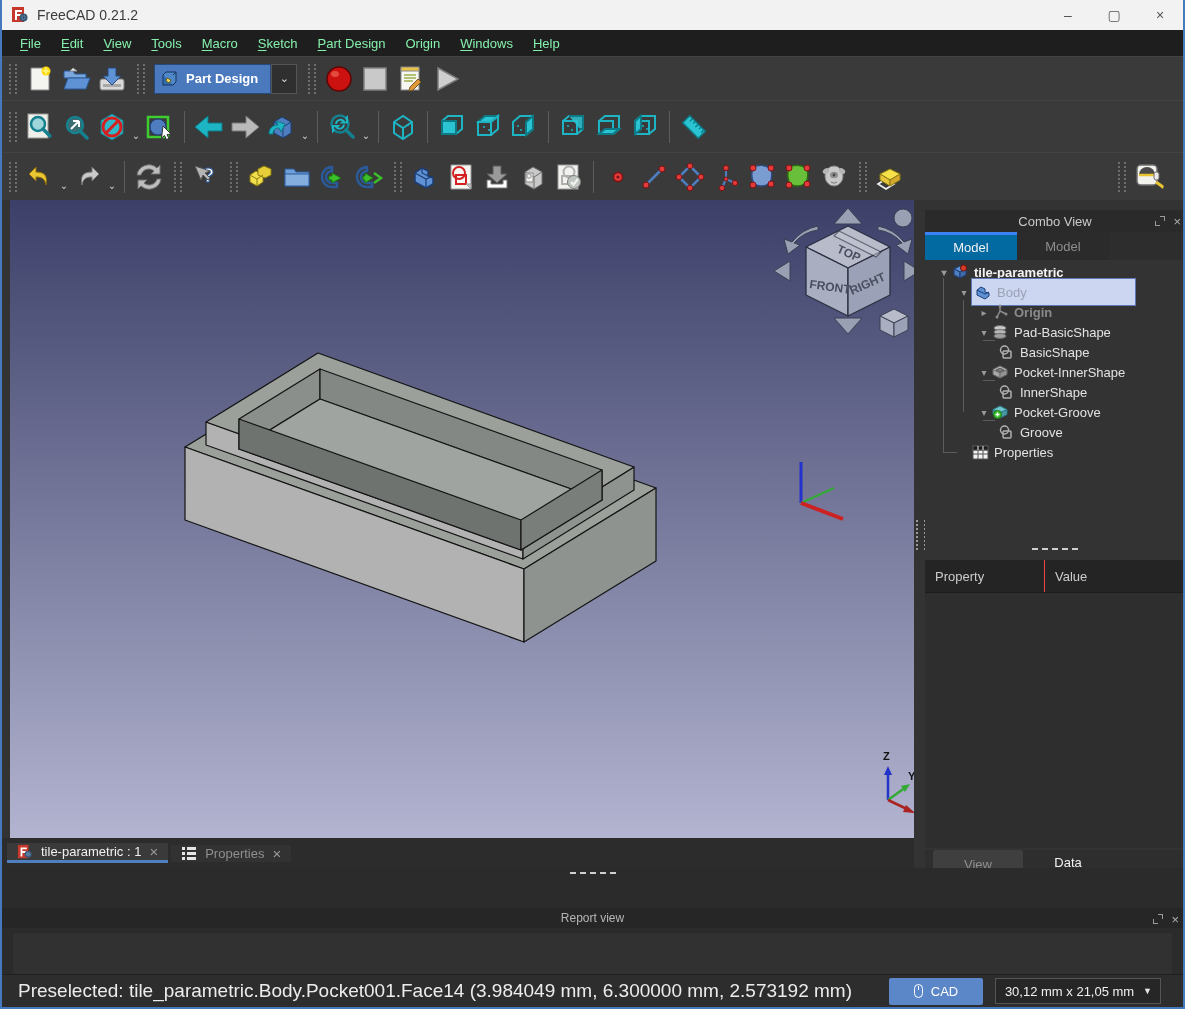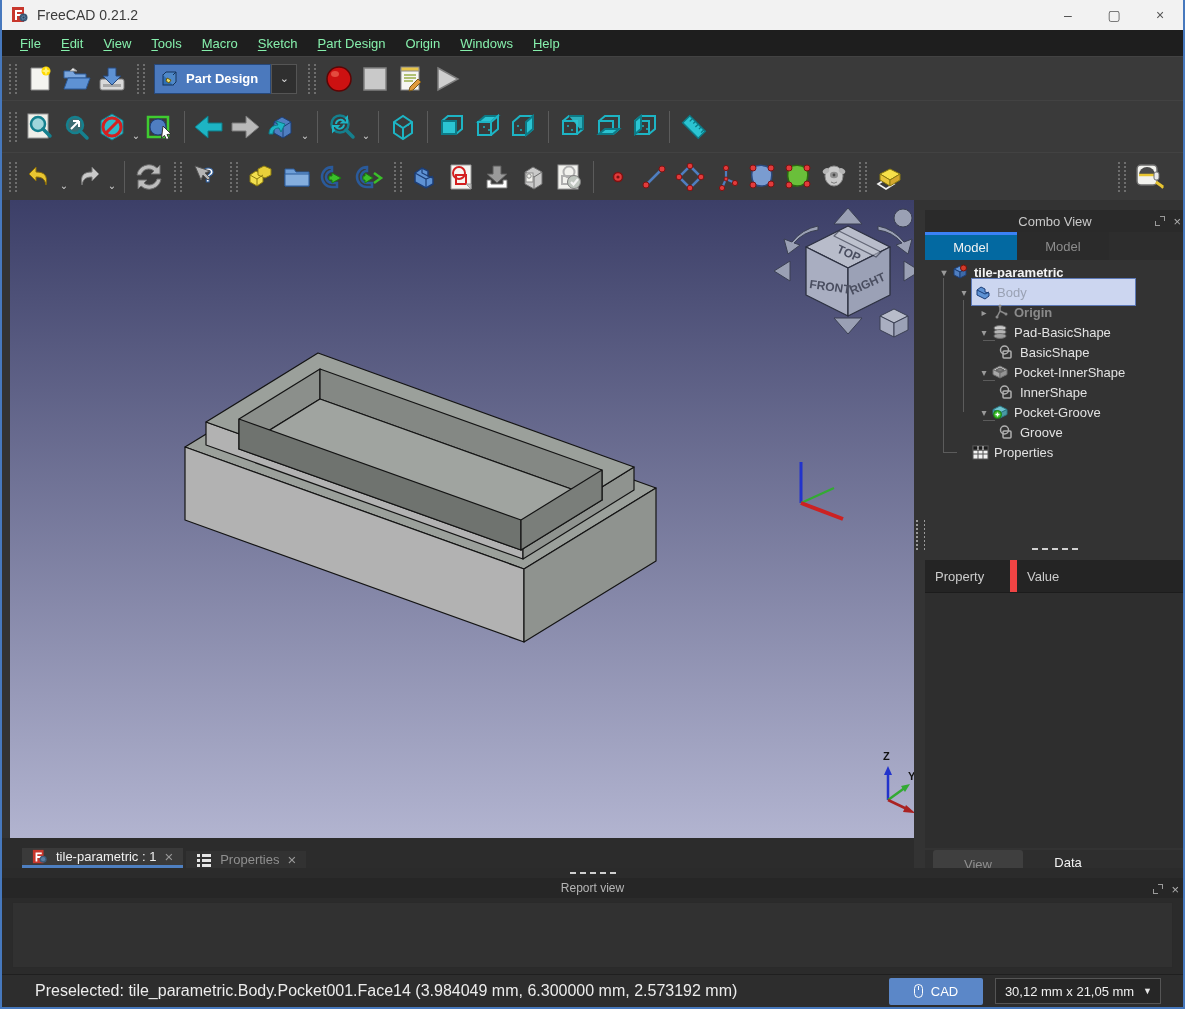--- a/index.html
+++ b/index.html
@@ -35,21 +35,21 @@
   .wb-main .wb-label { color:#fff; font-weight:bold; font-size:13px; margin-left:7px; }
   .wb-caret { width:26px; height:30px; background:#2f2f2f; border:1px solid #555; display:flex; align-items:center; justify-content:center; color:#ddd; font-size:11px; }
   .spacer { flex:1; }
   
   .mainrow { position:absolute; top:200px; left:0; width:100%; height:668px; background:#333; }
   .viewport { position:absolute; left:8px; top:0; width:904px; height:638px; }
   .viewport svg { display:block; }
   .vsplit { position:absolute; left:912px; top:320px; width:10px; height:30px;
             border-left:2px dotted #9a9a9a; border-right:2px dotted #9a9a9a; margin-left:2px; }
   
-  .mditabs { position:absolute; left:0; top:638px; width:912px; height:30px; background:#2c2c2c; display:flex; align-items:flex-end; padding-left:20px; }
+  .mditabs { position:absolute; left:0; top:638px; width:912px; height:30px; background:#2c2c2c; display:flex; align-items:center; padding-left:5px; }
   .mditab { display:flex; align-items:center; gap:8px; padding:0 10px; font-size:13px; position:relative; }
   .mditab.active { background:#3a3a3a; color:#f0f0f0; border-bottom:3px solid #4e7fc0; }
   .mditab.inactive { background:#323232; color:#8f8f8f; margin-left:3px; }
   .tabclose { color:#9a9a9a; font-size:15px; }
   
   .combo { position:absolute; left:923px; top:10px; width:260px; height:668px; background:#333; }
   .combo-header { height:22px; background:#2a2a2a; display:flex; align-items:center; position:relative; }
   .combo-title { flex:1; text-align:center; color:#c9c9c9; font-size:13px; }
   .panel-icons { position:absolute; right:4px; top:0; height:22px; display:flex; align-items:center; gap:8px; }
   .pop-ico { width:10px; height:10px; position:relative; }
@@ -70,36 +70,36 @@
   .trow.dim .tlabel { color:#8a8a8a;font-weight:bold; }
   .sel-wrap { display:flex; align-items:center; background:#ccd6f0; border:1px solid #5d79b8; height:28px; width:165px; padding-left:2px; }
   .sel-wrap .tlabel { color:#9aa2b4; }
   .guide { position:absolute; background:#5c5c5c; }
   
   .hsplit { position:absolute; left:0; top:332px; width:100%; height:14px; display:flex; align-items:center; justify-content:center; gap:4px; }
   .hsplit i, .rsplit i { width:6px; height:2px; background:#cfcfcf; display:block; }
   
   .prop-header { position:absolute; left:0; top:350px; width:100%; height:33px; background:#242424; display:flex; border-bottom:1px solid #1c1c1c; }
   .prop-cell { display:flex; align-items:center; padding-left:10px; color:#cccccc; font-size:13px; }
-  .prop-cell.p1 { width:92px; border-right:7px solid #ef4444; }
+  .prop-cell.p1 { width:120px; border-right:1px solid #ef4444; }
   .prop-body { position:absolute; left:0; top:383px; width:100%; height:255px; background:#2e2e2e; }
   
   .vd-tabs { position:absolute; left:0; top:640px; width:100%; height:28px; background:#2e2e2e; display:flex; padding-left:8px; }
   .vdtab { width:90px; display:flex; align-items:center; justify-content:center; font-size:13px; }
   .vdtab.view { background:#3f3f3f; color:#8f8f8f; border-radius:3px 3px 0 0; }
   .vdtab.data { color:#f2f2f2; border-bottom:3px solid #4e7fc0; }
   
   .report { position:absolute; top:868px; left:0; width:100%; height:106px; background:#2b2b2b; }
   .rsplit { height:10px; display:flex; align-items:center; justify-content:center; gap:4px; }
-  .report-header { height:20px; background:#262626; display:flex; align-items:center; position:relative; }
+  .report-header { height:20px; background:#262626; display:flex; align-items:center; position:relative;margin-top:30px; }
   .report-title { flex:1; text-align:center; color:#b5b5b5; font-size:12px; }
   .report-body { margin:4px 10px; height:66px; background:#313131; border:1px solid #2a2a2a; }
   
   .statusbar { position:absolute; top:974px; left:0; width:100%; height:33px; background:#2d2d2d; border-top:1px solid #1f1f1f; display:flex; align-items:center; }
-  .status-msg { color:#ececec; font-size:16px; margin-left:33px; flex:1; white-space:nowrap; }
+  .status-msg { color:#ececec; font-size:19px; margin-left:16px; flex:1; white-space:nowrap; }
   .cad-btn { width:94px; height:27px; background:#5b87c8; border-radius:2px; display:flex; align-items:center; justify-content:center; gap:8px; color:#fff; font-size:13px; margin-right:12px; }
   .mouse-ico { width:9px; height:14px; border:1.5px solid #fff; border-radius:5px; position:relative; }
   .mouse-ico:before { content:""; position:absolute; left:3px; top:1px; width:1.5px; height:4px; background:#fff; }
   .dim-select { width:166px; height:26px; background:#262626; border:1px solid #555; display:flex; align-items:center; margin-right:22px; }
   .dim-value { flex:1; text-align:center; color:#f0f0f0; font-size:13px; }
   .dim-caret { color:#e8e8e8; font-size:9px; margin-right:8px; }
 </style>
 </head>
 <body>
 

